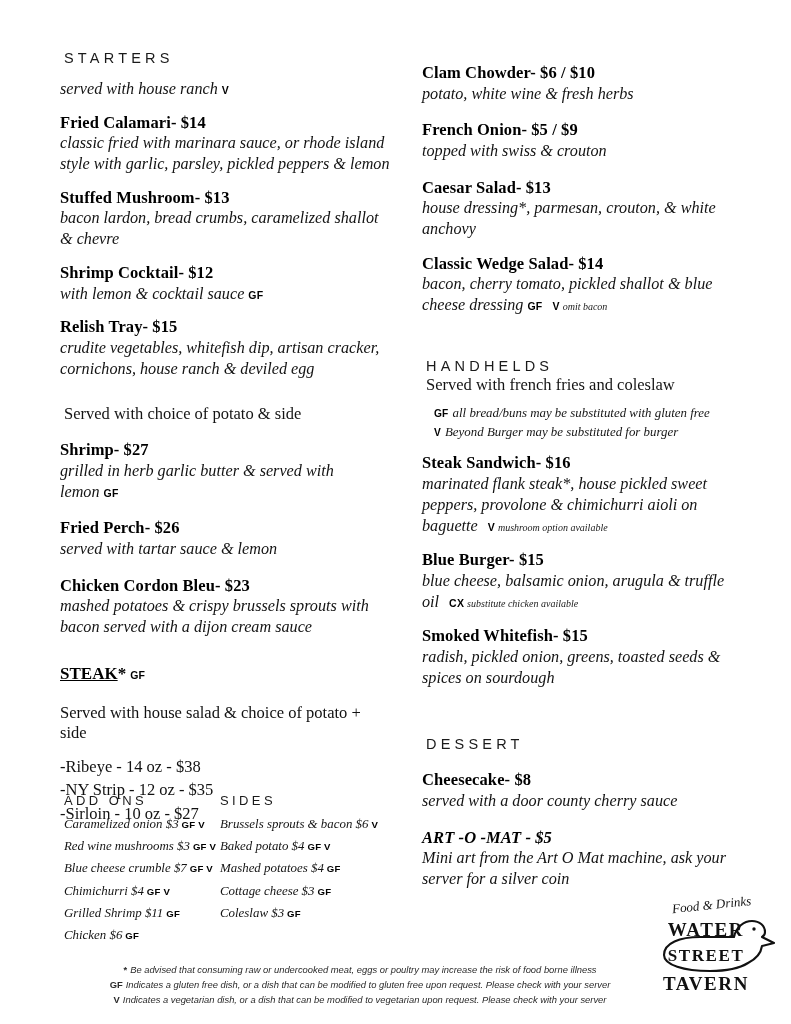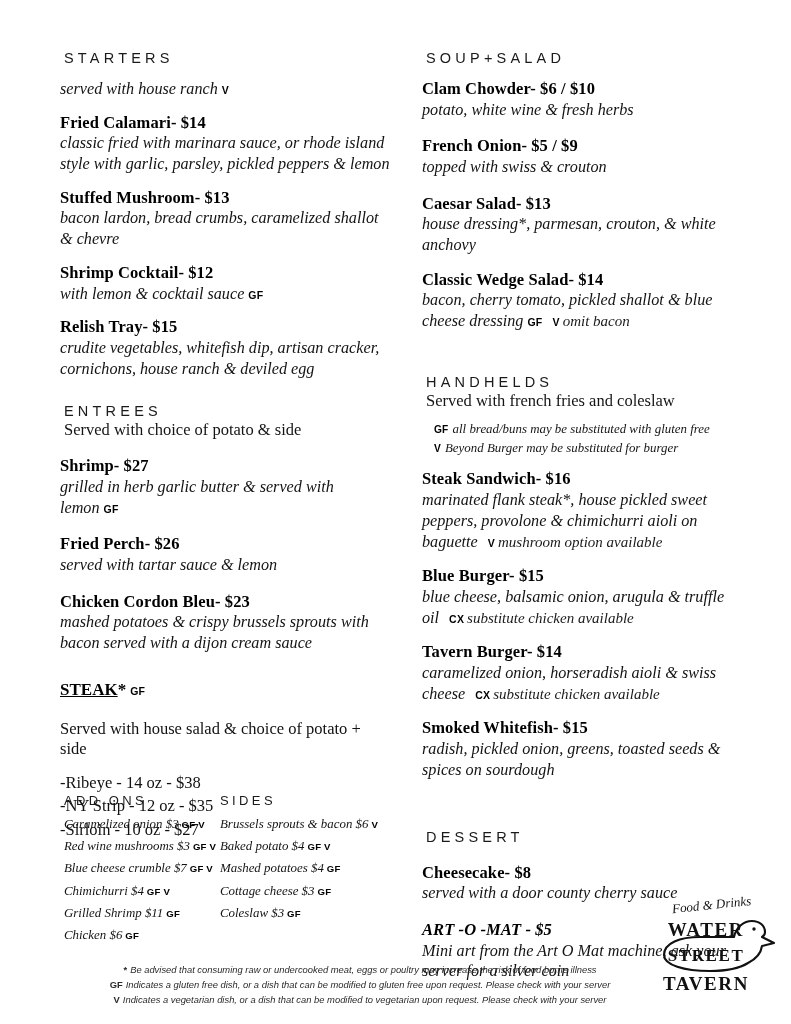--- a/index.html
+++ b/index.html
@@ -53,21 +53,21 @@
   .tag{
     font-family:"Liberation Sans","DejaVu Sans",sans-serif;
     font-style:normal;
     font-weight:bold;
     font-size:10.5px;
     letter-spacing:.2px;
     color:#000;
     padding-left:4px;
   }
   .tagnote{
-    font-size:15px;
+    font-size:10px;
     color:#1a1a1a;
     padding-left:3px;
   }
 
   
   .steak-head{
     margin-top:26px;
     font-weight:bold;
     font-size:17px;
     color:#000;
@@ -163,21 +163,20 @@
       <div class="item-desc"><span>with lemon &amp; cocktail sauce</span><span class="tag">GF</span></div>
     </div>
 
     <div class="item">
       <div class="item-name">Relish Tray-  $15</div>
       <div class="item-desc">crudite vegetables, whitefish dip, artisan cracker, cornichons, house ranch &amp; deviled egg</div>
     </div>
 
     <div style="height:24px"></div>
 
-    <div class="sec-head">ENTREES</div>
     <div class="sec-sub">Served with choice of potato &amp; side</div>
 
     <div class="item" style="margin-top:16px">
       <div class="item-name">Shrimp-  $27</div>
       <div class="item-desc"><span>grilled in herb garlic butter &amp; served with lemon</span><span class="tag">GF</span></div>
     </div>
 
     <div class="item" style="margin-top:16px">
       <div class="item-name">Fried Perch- $26</div>
       <div class="item-desc">served with tartar sauce &amp; lemon</div>
@@ -215,21 +214,20 @@
       <div class="mini-row"><span>Brussels sprouts &amp; bacon $6</span><span class="tag">V</span></div>
       <div class="mini-row"><span>Baked potato $4</span><span class="tag">GF V</span></div>
       <div class="mini-row"><span>Mashed potatoes $4</span><span class="tag">GF</span></div>
       <div class="mini-row"><span>Cottage cheese $3</span><span class="tag">GF</span></div>
       <div class="mini-row"><span>Coleslaw $3</span><span class="tag">GF</span></div>
     </div>
   </div>
 
   <div class="col col-right">
 
-    <div class="sec-head">SOUP+SALAD</div>
 
     <div class="item">
       <div class="item-name">Clam Chowder-  $6 / $10</div>
       <div class="item-desc">potato, white wine &amp; fresh herbs</div>
     </div>
 
     <div class="item" style="margin-top:16px">
       <div class="item-name">French Onion-  $5 / $9</div>
       <div class="item-desc">topped with swiss &amp; crouton</div>
     </div>
@@ -257,24 +255,20 @@
     <div class="item" style="margin-top:11px">
       <div class="item-name">Steak Sandwich-  $16</div>
       <div class="item-desc"><span>marinated flank steak*, house pickled sweet peppers, provolone &amp; chimichurri aioli on baguette</span><span class="tag" style="padding-left:10px">V</span><span class="tagnote">mushroom option available</span></div>
     </div>
 
     <div class="item" style="margin-top:14px">
       <div class="item-name">Blue Burger-  $15</div>
       <div class="item-desc"><span>blue cheese, balsamic onion, arugula &amp; truffle oil</span><span class="tag" style="padding-left:10px">CX</span><span class="tagnote">substitute chicken available</span></div>
     </div>
 
-    <div class="item" style="margin-top:14px">
-      <div class="item-name">Tavern Burger-  $14</div>
-      <div class="item-desc"><span>caramelized onion, horseradish aioli &amp; swiss cheese</span><span class="tag" style="padding-left:10px">CX</span><span class="tagnote">substitute chicken available</span></div>
-    </div>
 
     <div class="item" style="margin-top:14px">
       <div class="item-name">Smoked Whitefish-  $15</div>
       <div class="item-desc">radish, pickled onion, greens, toasted seeds &amp; spices on sourdough</div>
     </div>
 
     <div style="height:48px"></div>
 
     <div class="sec-head">DESSERT</div>
 

